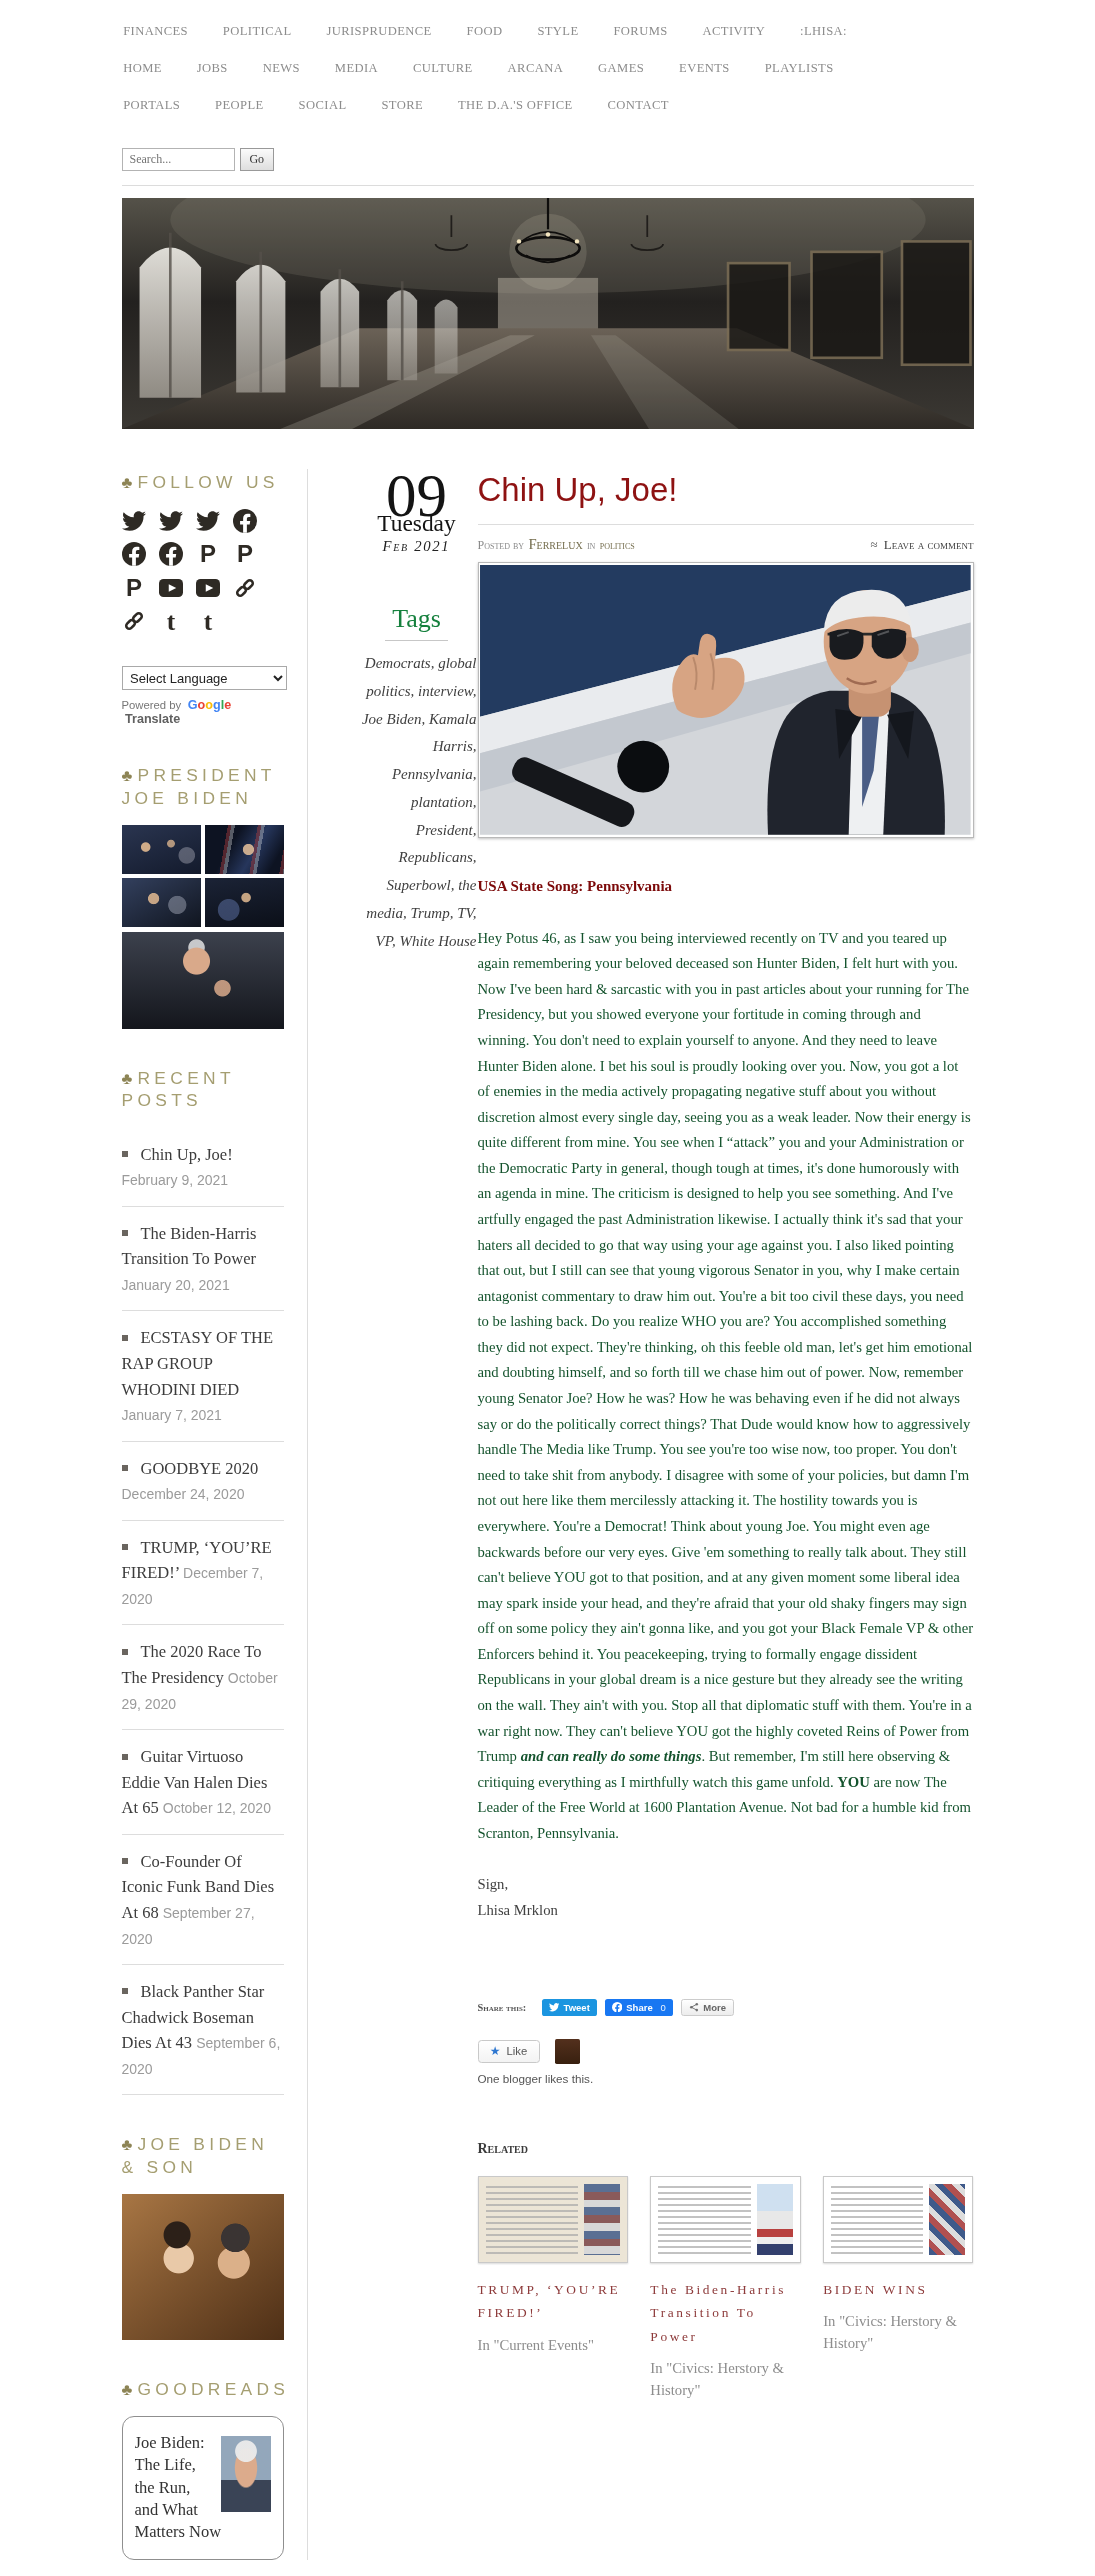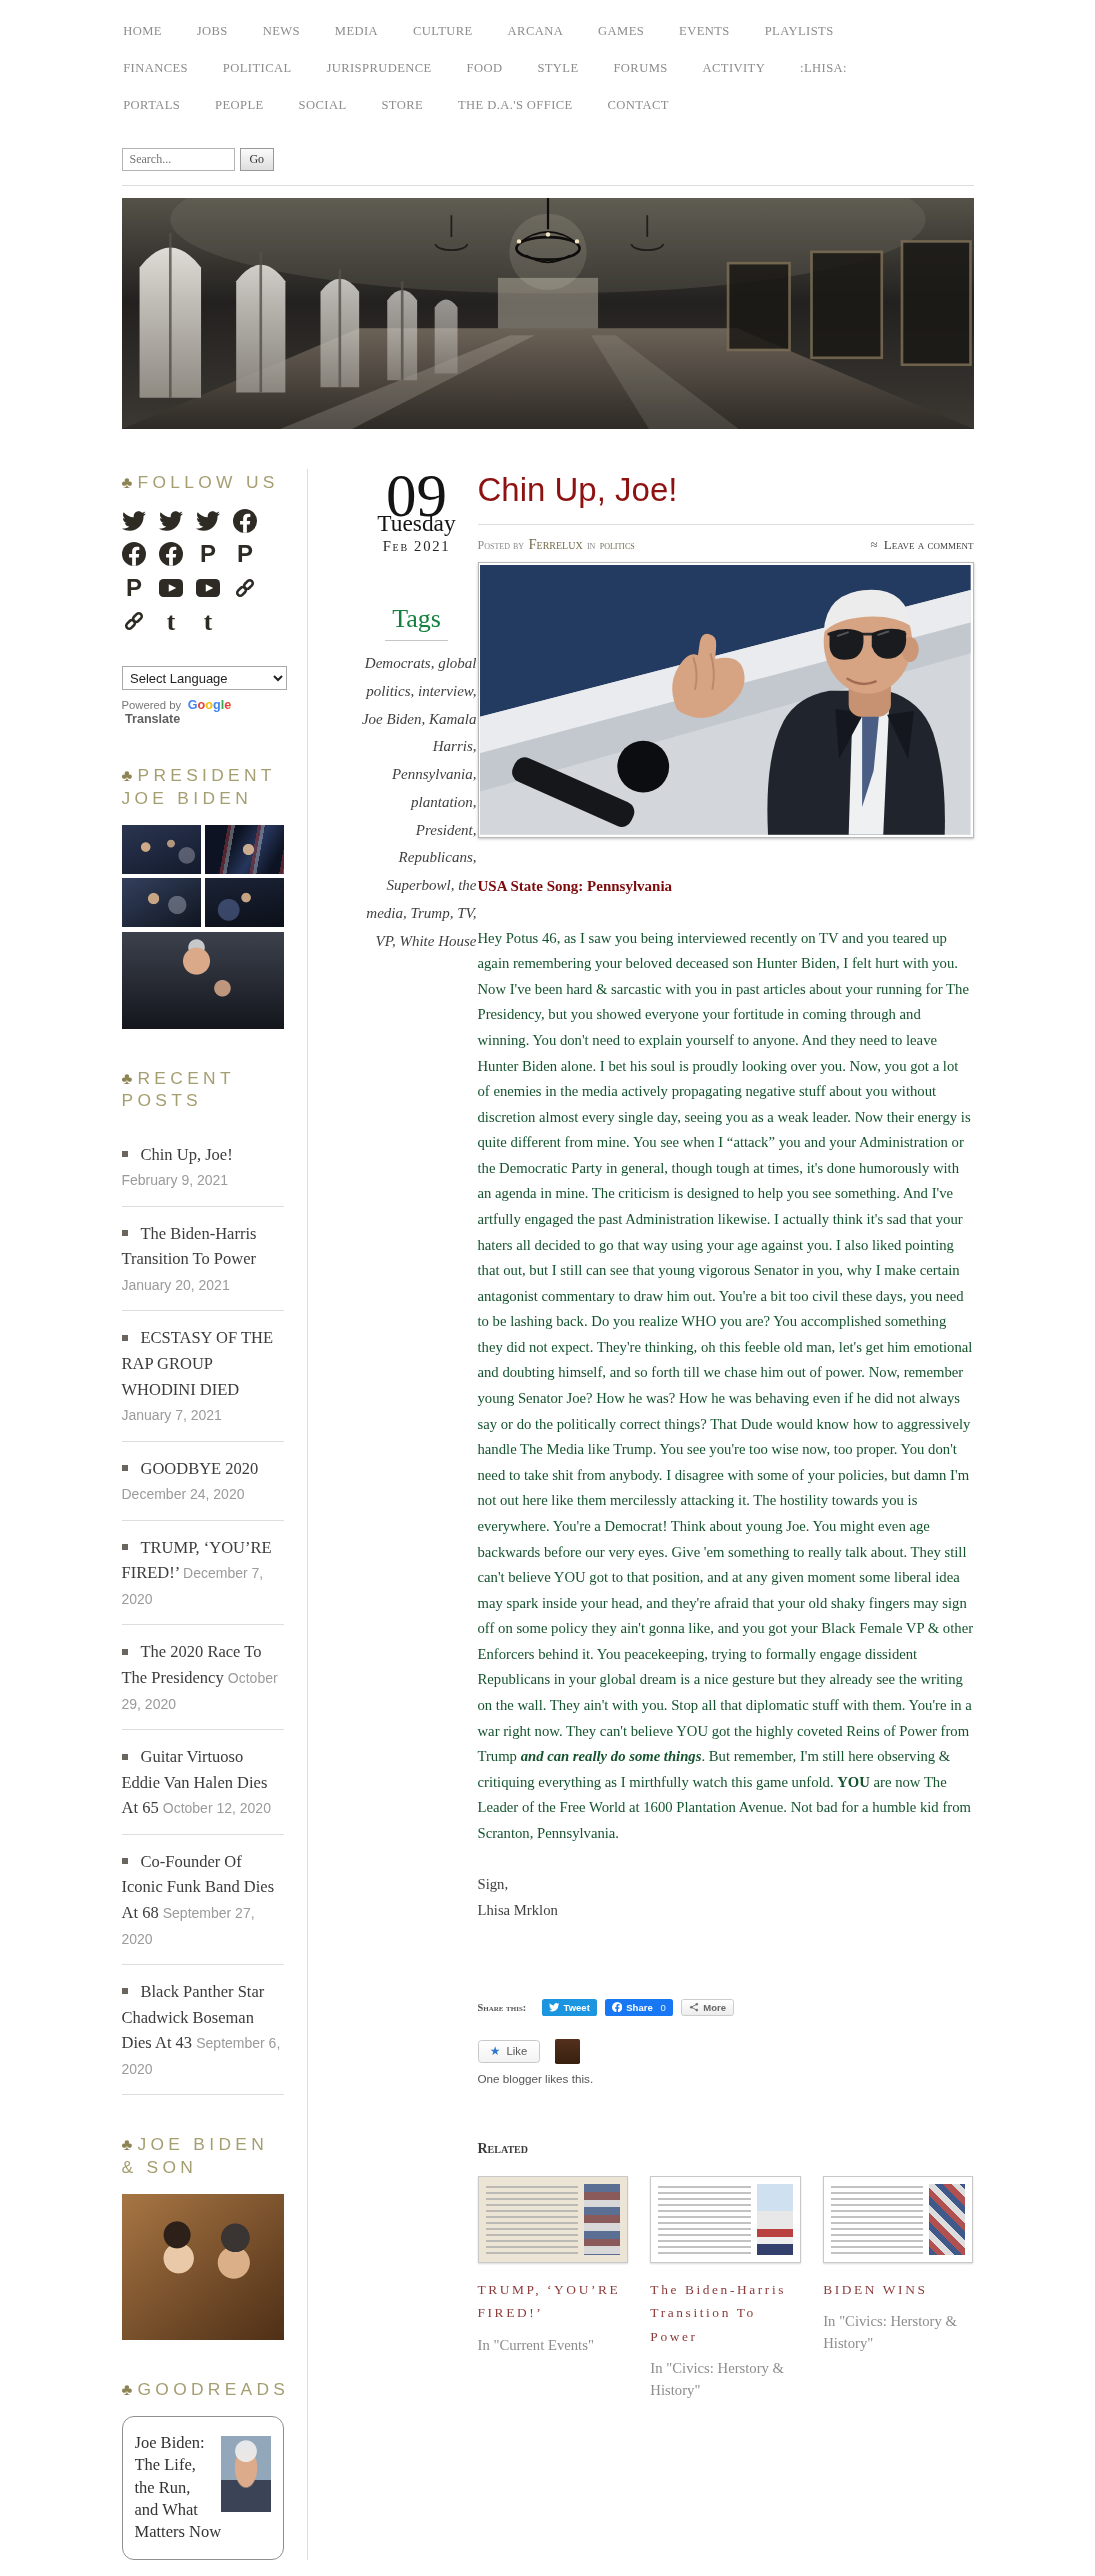--- a/index.html
+++ b/index.html
@@ -96,21 +96,21 @@
             radial-gradient(ellipse at 50% 42%, #dcab8c 0 30%, transparent 33%),
             linear-gradient(#93a7bb 0 58%, #3a4456 58%); }
   .bk-title { font-family:"Liberation Serif", serif; font-size:16.5px; color:#333; line-height:1.35;
               text-decoration:none; display:inline; }
 
   
   .post-grid { display:grid; grid-template-columns:120px 1fr; column-gap:1px; }
   .date { text-align:center; font-family:"Liberation Serif", serif; color:#141414; }
   .d-day { font-size:61px; line-height:.9; }
   .d-wd { font-size:23.4px; margin-top:-14px; }
-  .d-my { font-size:14.7px; font-variant:small-caps; letter-spacing:1.7px; margin-top:1.7px; color:#222; }
+  .d-my { font-size:14.7px; font-variant:small-caps; letter-spacing:1.7px; margin-top:1.7px; color:#222;font-style:italic; }
 
   .post-title { margin:1.7px 0 0; font-size:33px; font-weight:400; color:#8e1212; line-height:1.15; }
   .title-hr { border:none; border-top:0.9px solid #ddd; margin:15.6px 0 10.4px; }
   .post-meta { display:flex; justify-content:space-between; align-items:baseline;
                font-family:"Liberation Serif", serif; font-variant:small-caps; font-size:12px; color:#8a8a8a; }
   .pm-author { color:#756e4e; font-size:14.7px; margin:0 4.3px; text-decoration:none; }
   .pm-cat { color:#756e4e; margin-left:4.3px; text-decoration:none; }
   .pm-comment { color:#3f3f3f; text-decoration:none; font-size:13px; }
   .approx { margin-right:6px; color:#555; }
 
@@ -204,39 +204,39 @@
         <circle cx="24" cy="25" r="4"></circle>
       <path d="M7 16L24 7M7 16l17 9" stroke="currentColor" stroke-width="2.6" fill="none"></path>
     </symbol>
   </defs>
 </svg>
 
 <div class="site">
 
   <nav class="topnav">
     <div class="nav-row">
+      <a>FINANCES</a>
+      <a>POLITICAL</a>
+      <a>JURISPRUDENCE</a>
+      <a>FOOD</a>
+      <a>STYLE</a>
+      <a>FORUMS</a>
+      <a>ACTIVITY</a>
+      <a>:LHISA:</a>
+    </div>
+    <div class="nav-row">
       <a>HOME</a>
       <a>JOBS</a>
       <a>NEWS</a>
       <a>MEDIA</a>
       <a>CULTURE</a>
       <a>ARCANA</a>
       <a>GAMES</a>
       <a>EVENTS</a>
       <a>PLAYLISTS</a>
-    </div>
-    <div class="nav-row">
-      <a>FINANCES</a>
-      <a>POLITICAL</a>
-      <a>JURISPRUDENCE</a>
-      <a>FOOD</a>
-      <a>STYLE</a>
-      <a>FORUMS</a>
-      <a>ACTIVITY</a>
-      <a>:LHISA:</a>
     </div>
     <div class="nav-row">
       <a>PORTALS</a>
       <a>PEOPLE</a>
       <a>SOCIAL</a>
       <a>STORE</a>
       <a>THE D.A.'S OFFICE</a>
       <a>CONTACT</a>
     </div>
   </nav>

